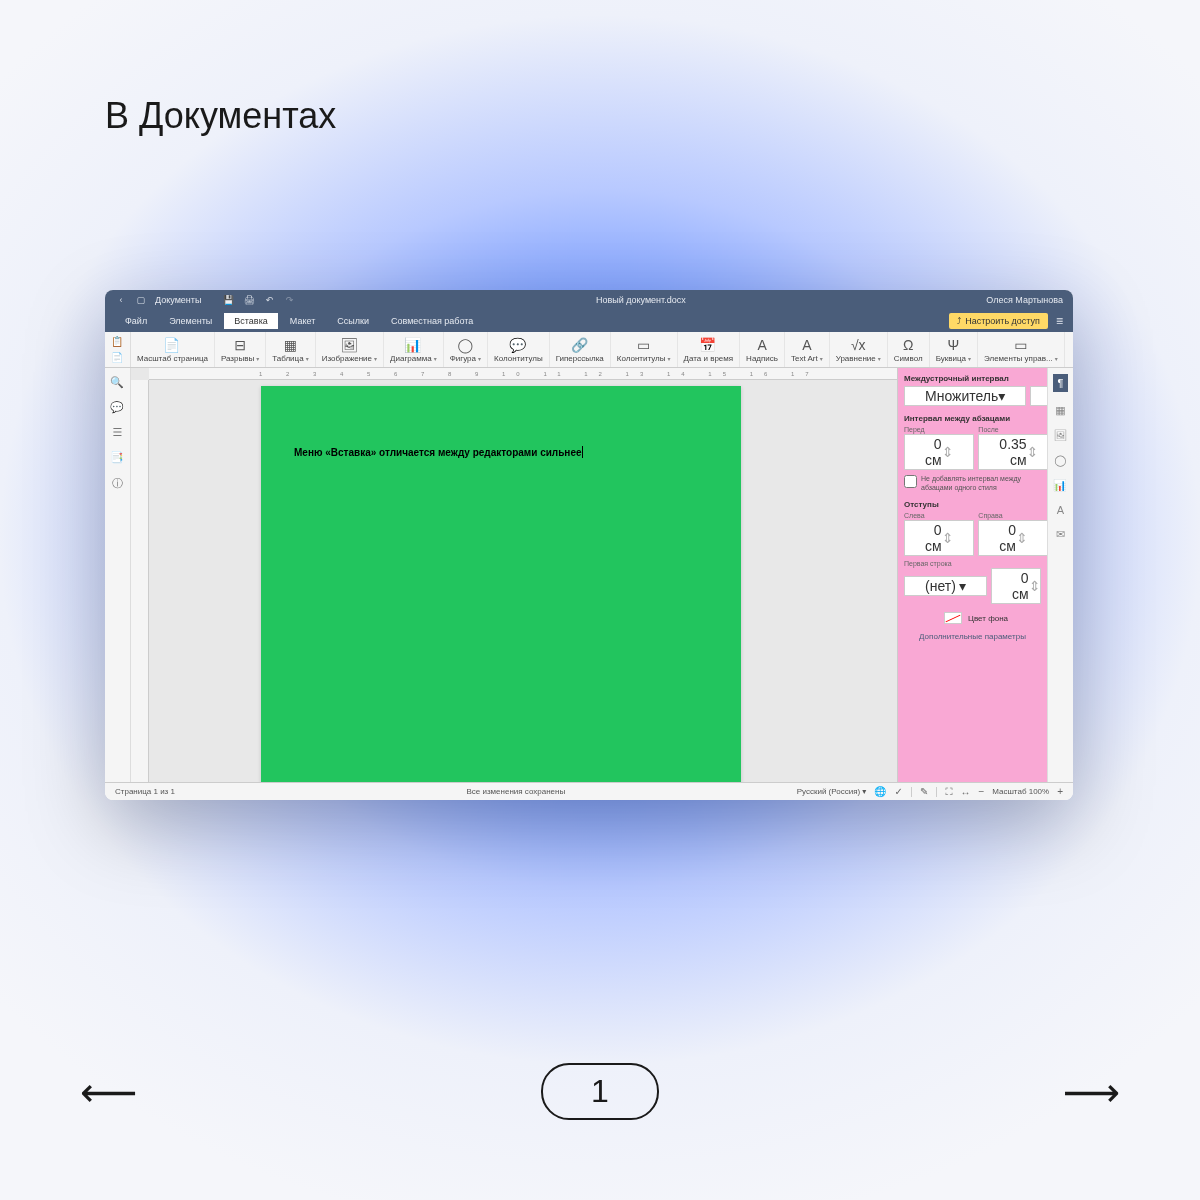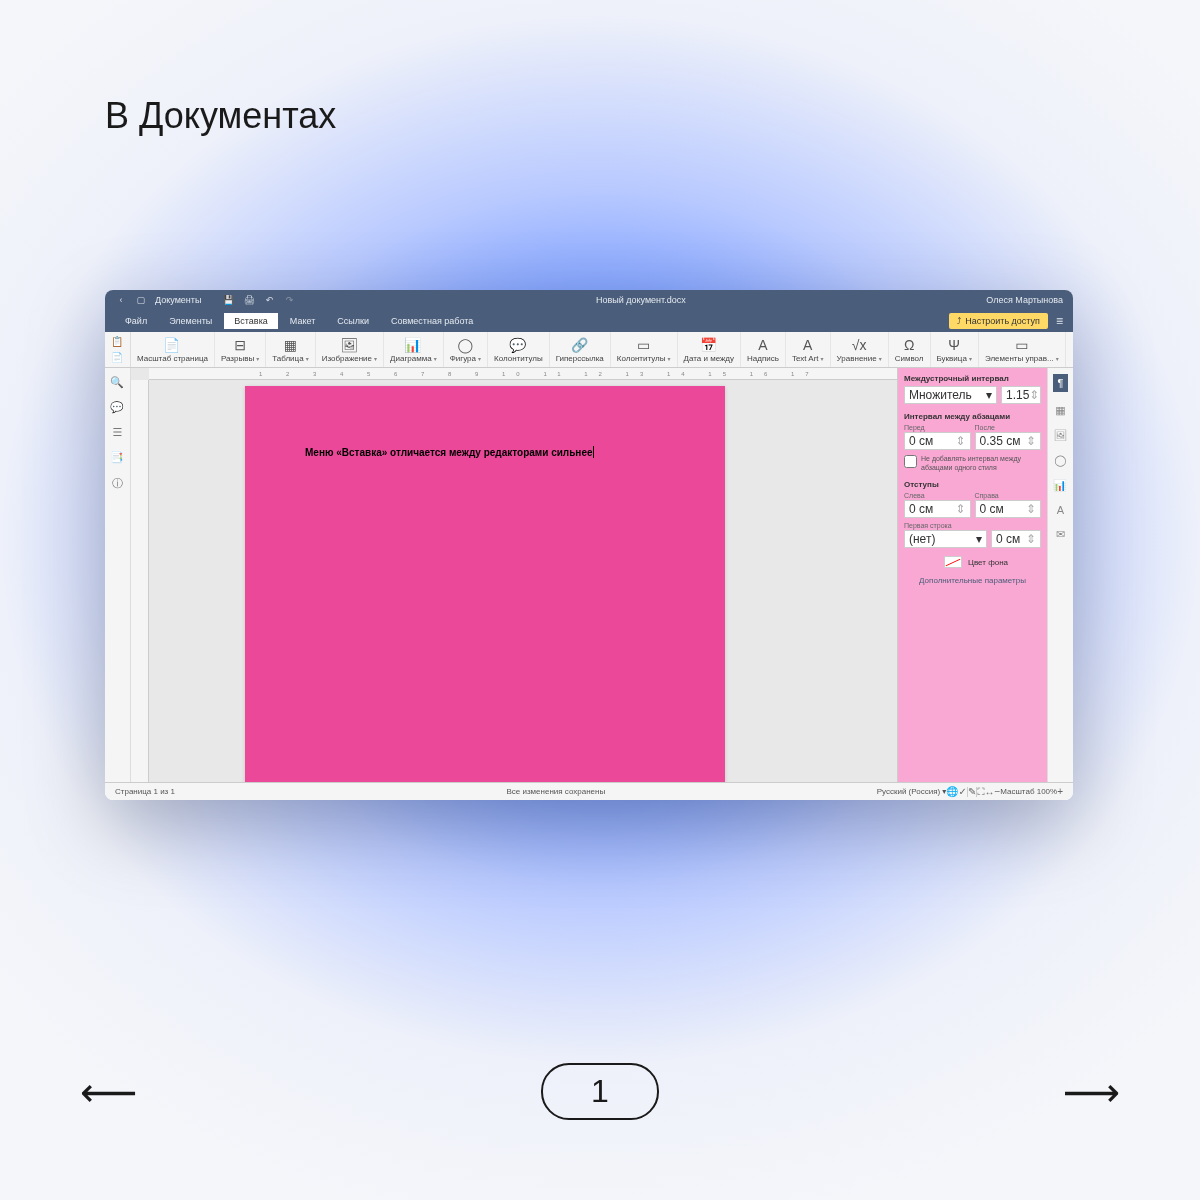--- a/index.html
+++ b/index.html
@@ -50,51 +50,51 @@
 .ribbon-item .ri-icon { font-size: 14px; color: #555; height: 16px; display: flex; align-items: center; }
 .ribbon-item .ri-label { margin-top: 1px; }
 .dd::after { content: "▾"; font-size: 6px; margin-left: 2px; color: #888; }
 .main-area { flex: 1; display: flex; min-height: 0; }
 .left-rail { width: 26px; background: #f5f5f5; border-right: 1px solid #ddd; display: flex; flex-direction: column; align-items: center; gap: 12px; padding-top: 8px; }
 .left-rail div { font-size: 11px; color: #777; cursor: pointer; }
 .doc-area { flex: 1; background: #e8e8e8; position: relative; overflow: hidden; }
 .ruler-h { position: absolute; top: 0; left: 18px; right: 0; height: 12px; background: #f5f5f5; border-bottom: 1px solid #ccc; font-size: 6px; color: #888; display: flex; align-items: center; padding-left: 110px; letter-spacing: 11px; white-space: nowrap; overflow: hidden; }
 .ruler-v { position: absolute; top: 12px; left: 0; bottom: 0; width: 18px; background: #f5f5f5; border-right: 1px solid #ccc; }
 .page {
-  position: absolute; top: 18px; left: 114px; width: 480px; height: 600px; background: #ec4899;
+  position: absolute; top: 18px; left: 130px; width: 480px; height: 600px; background: #22c55e;
   box-shadow: 0 1px 4px rgba(0,0,0,0.15);
-  padding: 60px 60px;
+  padding: 60px 33px;
 }
 .page-text { font-size: 10px; font-weight: 700; color: #000; }
 .cursor { display: inline-block; width: 1px; height: 12px; background: #000; vertical-align: text-bottom; }
 .right-panel { width: 150px; background: #f9a8d4; border-left: 1px solid #ccc; padding: 6px 6px; font-size: 8px; color: #333; }
 .rp-section { margin-bottom: 8px; }
 .rp-title { font-weight: 700; margin-bottom: 3px; }
 .rp-row { display: flex; gap: 4px; align-items: center; margin-bottom: 3px; }
-.rp-select, .rp-input { flex: 1; background: #fff; border: 1px solid #ccc; padding: 1px 4px; font-size: 12px; display: flex; justify-content: space-between; align-items: center; }
+.rp-select, .rp-input { flex: 1; background: #fff; border: 1px solid #ccc; padding: 1px 20px; font-size: 14px; display: flex; justify-content: space-between; align-items: center; }
 .rp-input { text-align: right; }
 .rp-sub { display: flex; gap: 4px; }
 .rp-sub > div { flex: 1; }
 .rp-sublabel { font-size: 7px; color: #666; margin-bottom: 1px; }
 .rp-check { display: flex; align-items: flex-start; gap: 4px; font-size: 7px; color: #555; line-height: 1.3; }
 .rp-check input { margin-top: 1px; }
 .rp-link { color: #4a5d7a; text-align: center; margin-top: 4px; cursor: pointer; }
 .rp-color-row { display: flex; align-items: center; gap: 6px; padding-left: 40px; }
 .rp-swatch { width: 18px; height: 12px; background: #fff; border: 1px solid #ccc; position: relative; }
 .rp-swatch::after { content: ""; position: absolute; left: 0; top: 50%; right: 0; border-top: 1px solid red; transform: rotate(-25deg); }
 .right-rail { width: 26px; background: #f5f5f5; border-left: 1px solid #ddd; display: flex; flex-direction: column; align-items: center; gap: 12px; padding-top: 6px; }
 .right-rail div { font-size: 11px; color: #888; cursor: pointer; }
 .right-rail .active { background: #4a5d7a; color: #fff; padding: 3px 5px; }
 .statusbar {
   height: 18px; background: #f5f5f5; border-top: 1px solid #ccc; display: flex; align-items: center;
   font-size: 8px; color: #555; padding: 0 10px;
 }
 .sb-left { width: 120px; }
 .sb-center { flex: 1; text-align: center; }
-.sb-right { display: flex; align-items: center; }
+.sb-right { display: flex; align-items: center; gap: 8px; }
 .sb-right span { display: flex; align-items: center; gap: 2px; }
 .sb-sep { width: 1px; height: 10px; background: #ccc; }
 .sb-icon { font-size: 10px; color: #666; }
 .carousel { position: absolute; bottom: 80px; left: 0; right: 0; display: flex; align-items: center; justify-content: space-between; padding: 0 80px; }
 .arrow { font-size: 40px; color: #1a1a1a; cursor: pointer; user-select: none; }
 .page-ind { border: 2px solid #1a1a1a; border-radius: 28px; padding: 8px 48px; font-size: 32px; color: #1a1a1a; }
 </style>
 </head>
 <body>
 
@@ -168,21 +168,21 @@
     <div class="ribbon-item">
         <div class="ri-icon">🔗</div>
         <div class="ri-label">Гиперссылка</div>
       </div>
     <div class="ribbon-item">
         <div class="ri-icon">▭</div>
         <div class="ri-label dd">Колонтитулы</div>
       </div>
     <div class="ribbon-item">
         <div class="ri-icon">📅</div>
-        <div class="ri-label">Дата и между</div>
+        <div class="ri-label">Дата и время</div>
       </div>
     <div class="ribbon-item">
         <div class="ri-icon">A</div>
         <div class="ri-label">Надпись</div>
       </div>
     <div class="ribbon-item">
         <div class="ri-icon">A</div>
         <div class="ri-label dd">Text Art</div>
       </div>
     <div class="ribbon-item">

